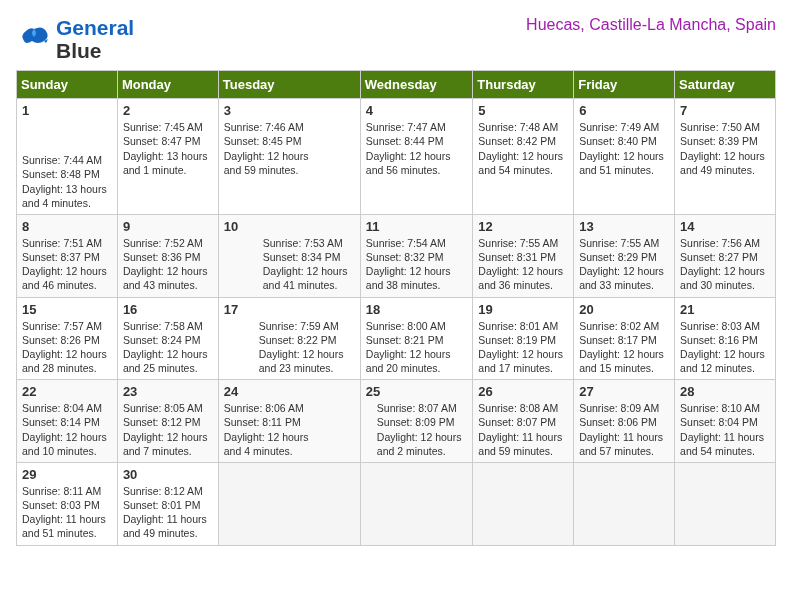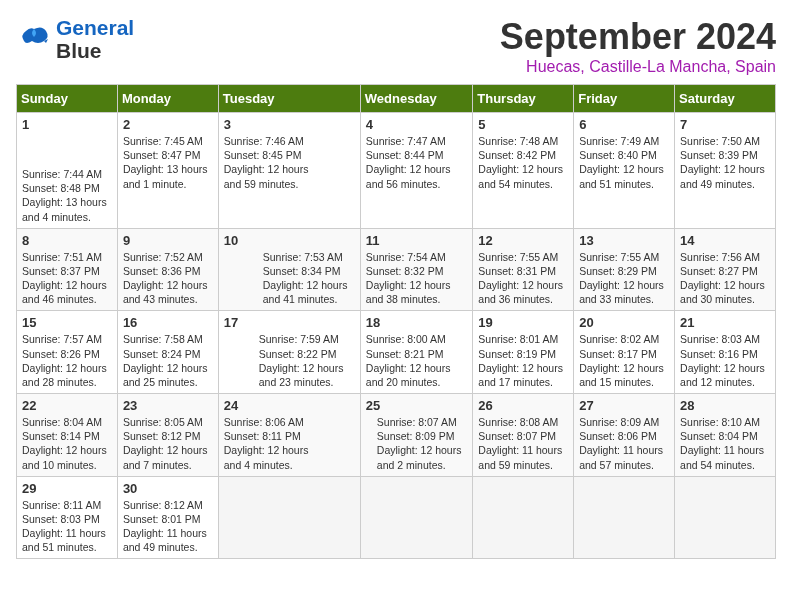--- a/index.html
+++ b/index.html
@@ -93,21 +93,20 @@
       <path d="M18 8 Q26 4 30 10 Q34 16 28 20 Q22 24 16 20 Q10 24 8 20 Q4 14 10 10 Q14 6 18 8Z" fill="#1565c0"></path>
       <path d="M18 8 Q22 12 18 16 Q14 12 18 8Z" fill="#42a5f5"></path>
       <path d="M28 20 L32 18 L30 22Z" fill="#1565c0"></path>
     </svg>
     <div class="logo-text">
       <div><span>General</span></div>
       <div>Blue</div>
     </div>
   </div>
   <div class="title-area">
-    <div class="month-title">September 2024</div>
     <div class="location-title">Huecas, Castille-La Mancha, Spain</div>
   </div>
 </div>
 
 <table>
   <thead>
     <tr id="weekday-header">
         <th>Sunday</th>
         <th>Monday</th>
         <th>Tuesday</th>

